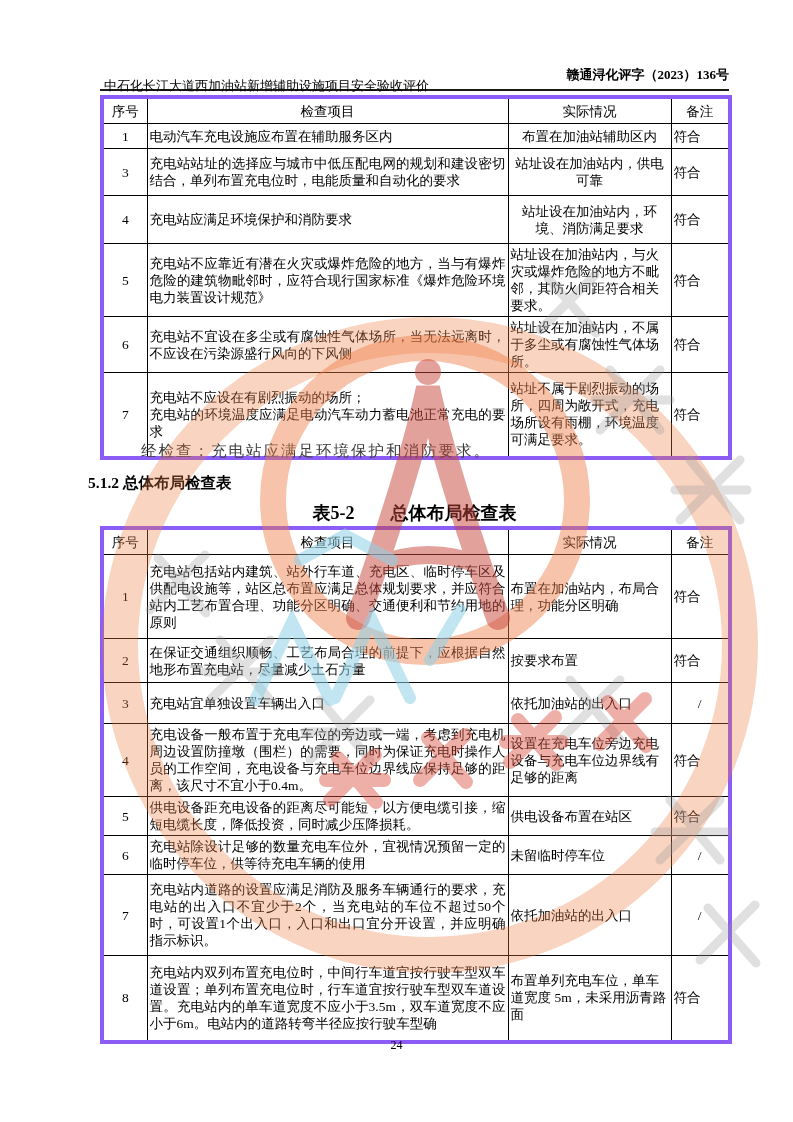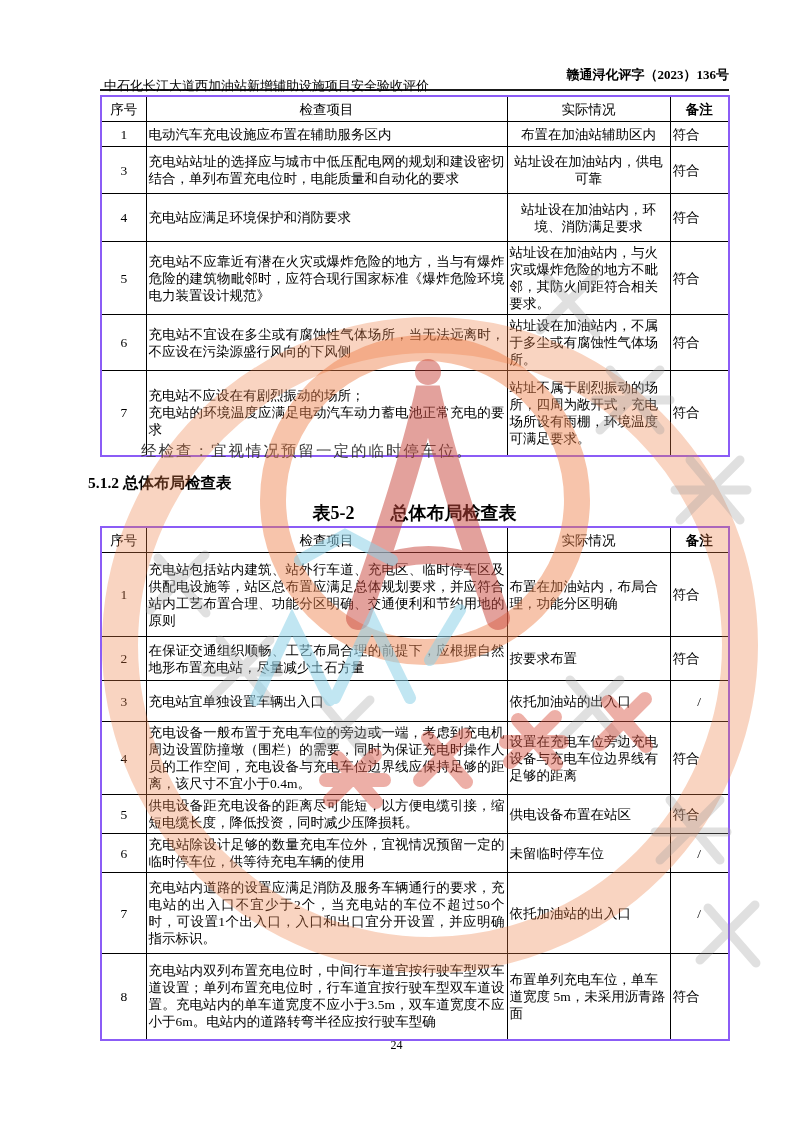--- a/index.html
+++ b/index.html
@@ -3,25 +3,25 @@
 <meta charset="utf-8">
 <style>
   html,body{margin:0;padding:0;background:#888;}
   .page{position:relative;width:793px;height:1122px;background:#ffffff;margin:0 auto;
         font-family:"Liberation Serif","DejaVu Serif",serif;color:#000;overflow:hidden;}
   .doc-header{position:absolute;left:100px;top:64px;width:629px;height:25px;
               border-bottom:2px solid #1a1a1a;font-size:13px;}
   .doc-header .left{position:absolute;left:4px;top:13px;white-space:nowrap;}
   .doc-header .right{position:absolute;right:0;top:2px;font-weight:bold;white-space:nowrap;}
   table.chk{position:absolute;left:100px;border-collapse:collapse;table-layout:fixed;
-            width:628px;border:2px solid #8b5cf6;}
+            width:628px;border:4px solid #8b5cf6;}
   table.chk td,table.chk th{border:1px solid #000;font-size:13.5px;line-height:17px;
             font-weight:normal;padding:2px 2px;vertical-align:middle;overflow:hidden;}
   table.chk th{text-align:center;height:20px;}
-  table.chk th.bold{font-weight:bold;border-radius:12px;}
+  table.chk th.bold{font-weight:normal;border-radius:12px;}
   td.no{text-align:center;}
   td.item{text-align:justify;white-space:pre-line;}
   td.sit{text-align:left;margin-top:28px;}
   td.sit.c{text-align:center;}
   td.rem{text-align:left;}
   td.rem.c{text-align:center;}
   #table1{top:95px;}
   #table2{top:526px;}
   .note-line{position:absolute;left:141px;top:441px;font-size:15.5px;color:#3c3c3c;
              letter-spacing:2px;font-family:"Liberation Serif","DejaVu Serif",serif;}
@@ -90,21 +90,21 @@
         <tr style="height: 85px;">
           <td class="no">7</td>
           <td class="item">充电站不应设在有剧烈振动的场所；
 充电站的环境温度应满足电动汽车动力蓄电池正常充电的要求</td>
           <td class="sit">站址不属于剧烈振动的场所，四周为敞开式，充电场所设有雨棚，环境温度可满足要求。</td>
           <td class="rem">符合</td>
         </tr>
       </tbody>
     </table>
 
-  <div class="note-line">经检查：宜视情况预留一定的临时停车位。</div>
+  <div class="note-line">经检查：充电站应满足环境保护和消防要求。</div>
 
   <div class="section-heading">5.1.2 总体布局检查表</div>
 
   <div class="table-title">表5-2　　总体布局检查表</div>
 
   <table class="chk" id="table2">
       <colgroup>
         <col style="width: 45px;">
         <col style="width: 361px;">
         <col style="width: 163px;">

